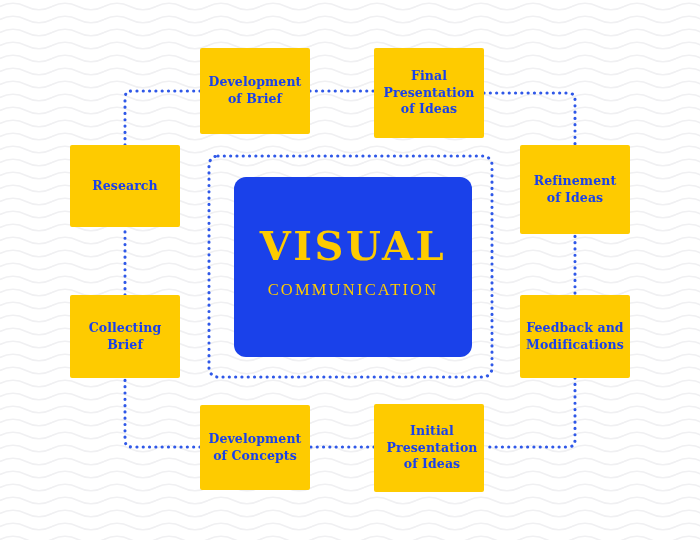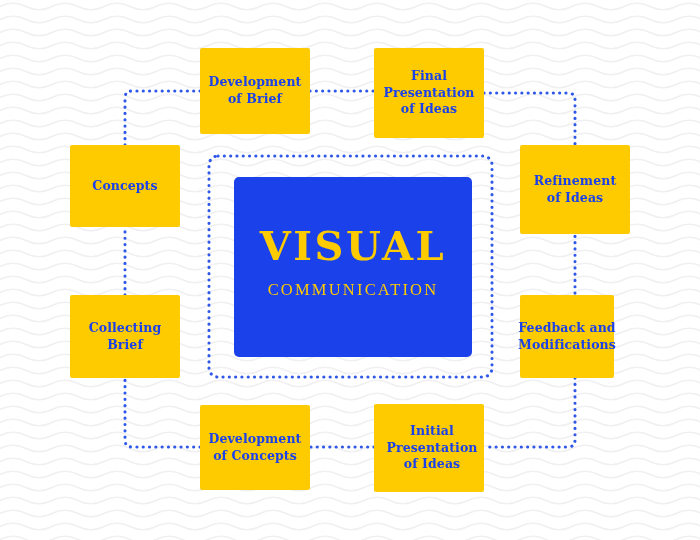--- a/index.html
+++ b/index.html
@@ -43,21 +43,21 @@
   }
 
   
   #center-card {
     position: absolute;
     left: 234px;
     top: 177px;
     width: 238px;
     height: 180px;
     background: #1a41ea;
-    border-radius: 5px;
+    border-radius: 12px;
     z-index: 2;
     display: flex;
     flex-direction: column;
     align-items: center;
     justify-content: center;
   }
   #center-title {
     color: #fecb00;
     font-family: "DejaVu Serif", serif;
     font-weight: bold;
@@ -129,40 +129,40 @@
       <rect x="209" y="156" width="283" height="221" rx="9" ry="9"></rect>
     </g>
   </svg>
 
   <div id="center-card">
     <div id="center-title">VISUAL</div>
     <div id="center-subtitle">COMMUNICATION</div>
   </div>
 
   <div class="step-box" style="left:70px; top:145px; width:110px; height:82px;">
-    <span class="step-label">Concepts</span>
+    <span class="step-label">Research</span>
   </div>
 
   <div class="step-box" style="left:200px; top:48px; width:110px; height:86px;">
     <span class="step-label">Development
 of Brief</span>
   </div>
 
   <div class="step-box" style="left:374px; top:48px; width:110px; height:90px;">
     <span class="step-label">Final
 Presentation
 of Ideas</span>
   </div>
 
   <div class="step-box" style="left:520px; top:145px; width:110px; height:89px;">
     <span class="step-label">Refinement
 of Ideas</span>
   </div>
 
-  <div class="step-box" style="left:520px; top:295px; width:94px; height:83px;">
+  <div class="step-box" style="left:520px; top:295px; width:110px; height:83px;">
     <span class="step-label">Feedback and
 Modifications</span>
   </div>
 
   <div class="step-box" style="left:374px; top:404px; width:110px; height:88px;padding-left:12px;">
     <span class="step-label">Initial
 Presentation
 of Ideas</span>
   </div>
 

